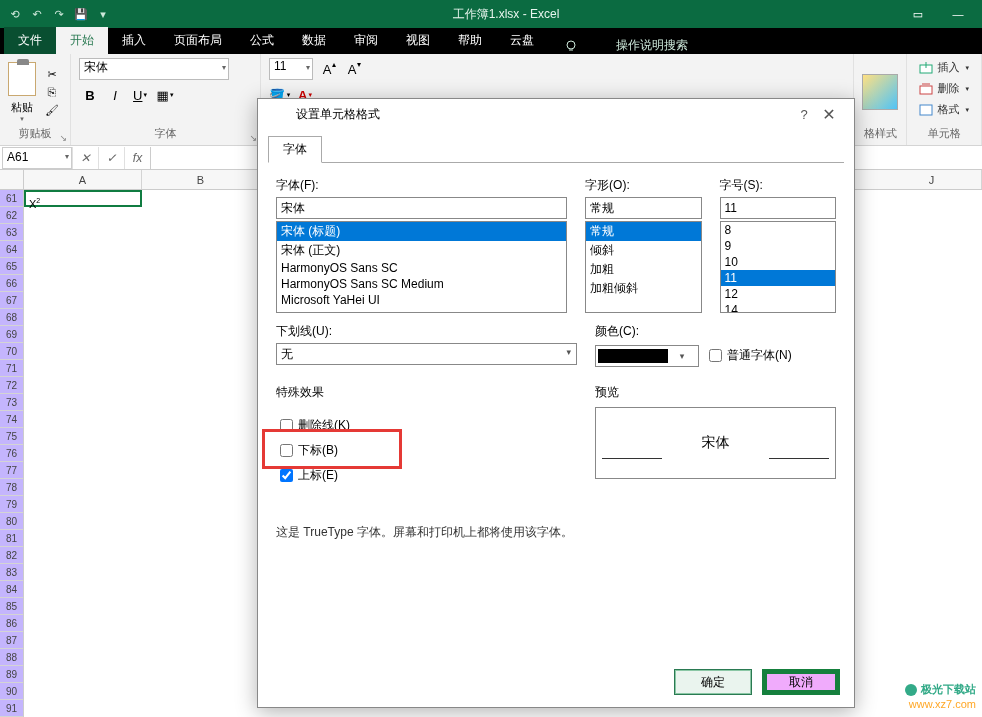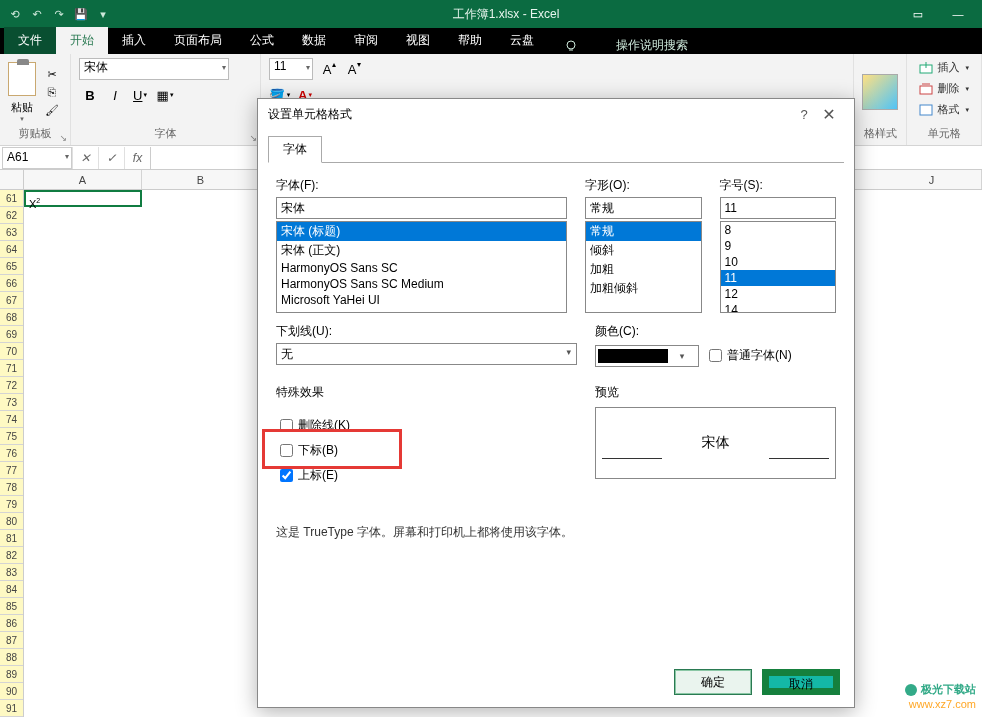--- a/index.html
+++ b/index.html
@@ -48,31 +48,31 @@
 .formula-bar { height: 24px; border-bottom: 1px solid #ccc; display: flex; align-items: center; background: #fff; }
 .name-box { width: 70px; height: 22px; border: 1px solid #ccc; font-size: 12px; padding: 2px 4px; margin-left: 2px; position: relative; }
 .fb-btn { width: 26px; height: 22px; display: flex; align-items: center; justify-content: center; border-left: 1px solid #e0e0e0; font-style: italic; font-size: 12px; color: #666; cursor: pointer; }
 .fb-input { flex: 1; height: 22px; border: none; border-left: 1px solid #ccc; padding: 2px 6px; font-size: 12px; }
 
 
 .grid-wrap { display: flex; height: calc(717px - 28px - 26px - 92px - 24px); background: #fff; }
 .row-headers { width: 24px; border-right: 1px solid #ccc; }
 .col-headers { height: 20px; display: flex; border-bottom: 1px solid #ccc; background: #f7f7f7; }
 .col-h { width: 118px; border-right: 1px solid #d4d4d4; font-size: 11px; text-align: center; line-height: 20px; color: #444; cursor: pointer; }
-.row-h { height: 17px; border-bottom: 1px solid #d4d4d4; font-size: 10px; text-align: center; line-height: 17px; background: #fef9c3; color: #444; cursor: pointer; }
+.row-h { height: 17px; border-bottom: 1px solid #d4d4d4; font-size: 10px; text-align: center; line-height: 17px; background: #c4b5fd; color: #444; cursor: pointer; }
 .corner { width: 24px; height: 20px; background: #f7f7f7; border-right: 1px solid #ccc; border-bottom: 1px solid #ccc; cursor: pointer; }
 .grid-cells { position: relative; flex: 1; }
 .gcell { position: absolute; border-right: 1px solid #e0e0e0; border-bottom: 1px solid #e0e0e0; height: 17px; font-size: 11px; padding: 0 3px; line-height: 17px; }
 .active-cell { border: 2px solid #107c41; }
 .active-cell sup { font-size: 7px; vertical-align: super; }
 
 
 .dialog { position: absolute; left: 257px; top: 98px; width: 598px; height: 610px; background: #fff; border: 1px solid #888; box-shadow: 0 4px 20px rgba(0,0,0,0.3); z-index: 100; }
 .dlg-title { height: 30px; display: flex; align-items: center; padding: 0 10px; font-size: 12px; }
-.dlg-title span { flex: 1; }
+.dlg-title span { flex: 1; margin-left: 28px; }
 .dlg-close { width: 30px; text-align: center; font-size: 16px; cursor: pointer; color: #555; }
 .dlg-help { width: 20px; text-align: center; font-size: 13px; cursor: pointer; color: #555; }
 
 .dlg-tabs { padding: 6px 10px 0 10px; }
 .dlg-tab { display: inline-block; padding: 4px 14px; border: 1px solid #aaa; border-bottom: 1px solid #fff; font-size: 12px; background: #fff; position: relative; top: 1px; cursor: pointer; }
 .dlg-body { border-top: 1px solid #aaa; margin: 0 10px; padding: 14px 8px; flex: 1; font-size: 12px; }
 
 .dlg-row { display: flex; gap: 18px; }
 .dlg-col { flex: 1; display: flex; flex-direction: column; }
 .dlg-label { font-size: 12px; margin-bottom: 3px; }
@@ -93,21 +93,21 @@
 .preview-box::before { left: 6px; }
 .preview-box::after { right: 6px; }
 
 .color-combo { height: 22px; border: 1px solid #888; display: flex; align-items: center; padding: 2px; cursor: pointer; width: 104px; }
 .color-swatch { width: 70px; height: 14px; background: #000; }
 .color-arrow { flex:1; text-align: center; font-size: 9px; color: #555; }
 
 .dlg-note { font-size: 12px; color: #333; margin-top: 30px; }
 
 .dlg-buttons { position: absolute; bottom: 12px; right: 14px; display: flex; gap: 10px; }
-.dlg-btn { width: 78px; height: 26px; border: 7px solid #15803d; background: #14b8a6; font-size: 12px; cursor: pointer; }
+.dlg-btn { width: 78px; height: 26px; border: 5px solid #15803d; background: #f0abfc; font-size: 12px; cursor: pointer; }
 .dlg-btn.primary { border: 1px solid #2a7a52; background: #eaf4ee; box-shadow: inset 0 0 0 1px #8bc7a5; }
 
 
 .watermark { position: absolute; right: 6px; bottom: 6px; font-size: 11px; text-align: right; line-height: 14px; z-index: 200; }
 .watermark .l1 { color: #3a8; font-weight: bold; }
 .watermark .l2 { color: #ffa726; }
 .watermark svg { vertical-align: middle; }
 </style>
 </head>
 <body>

